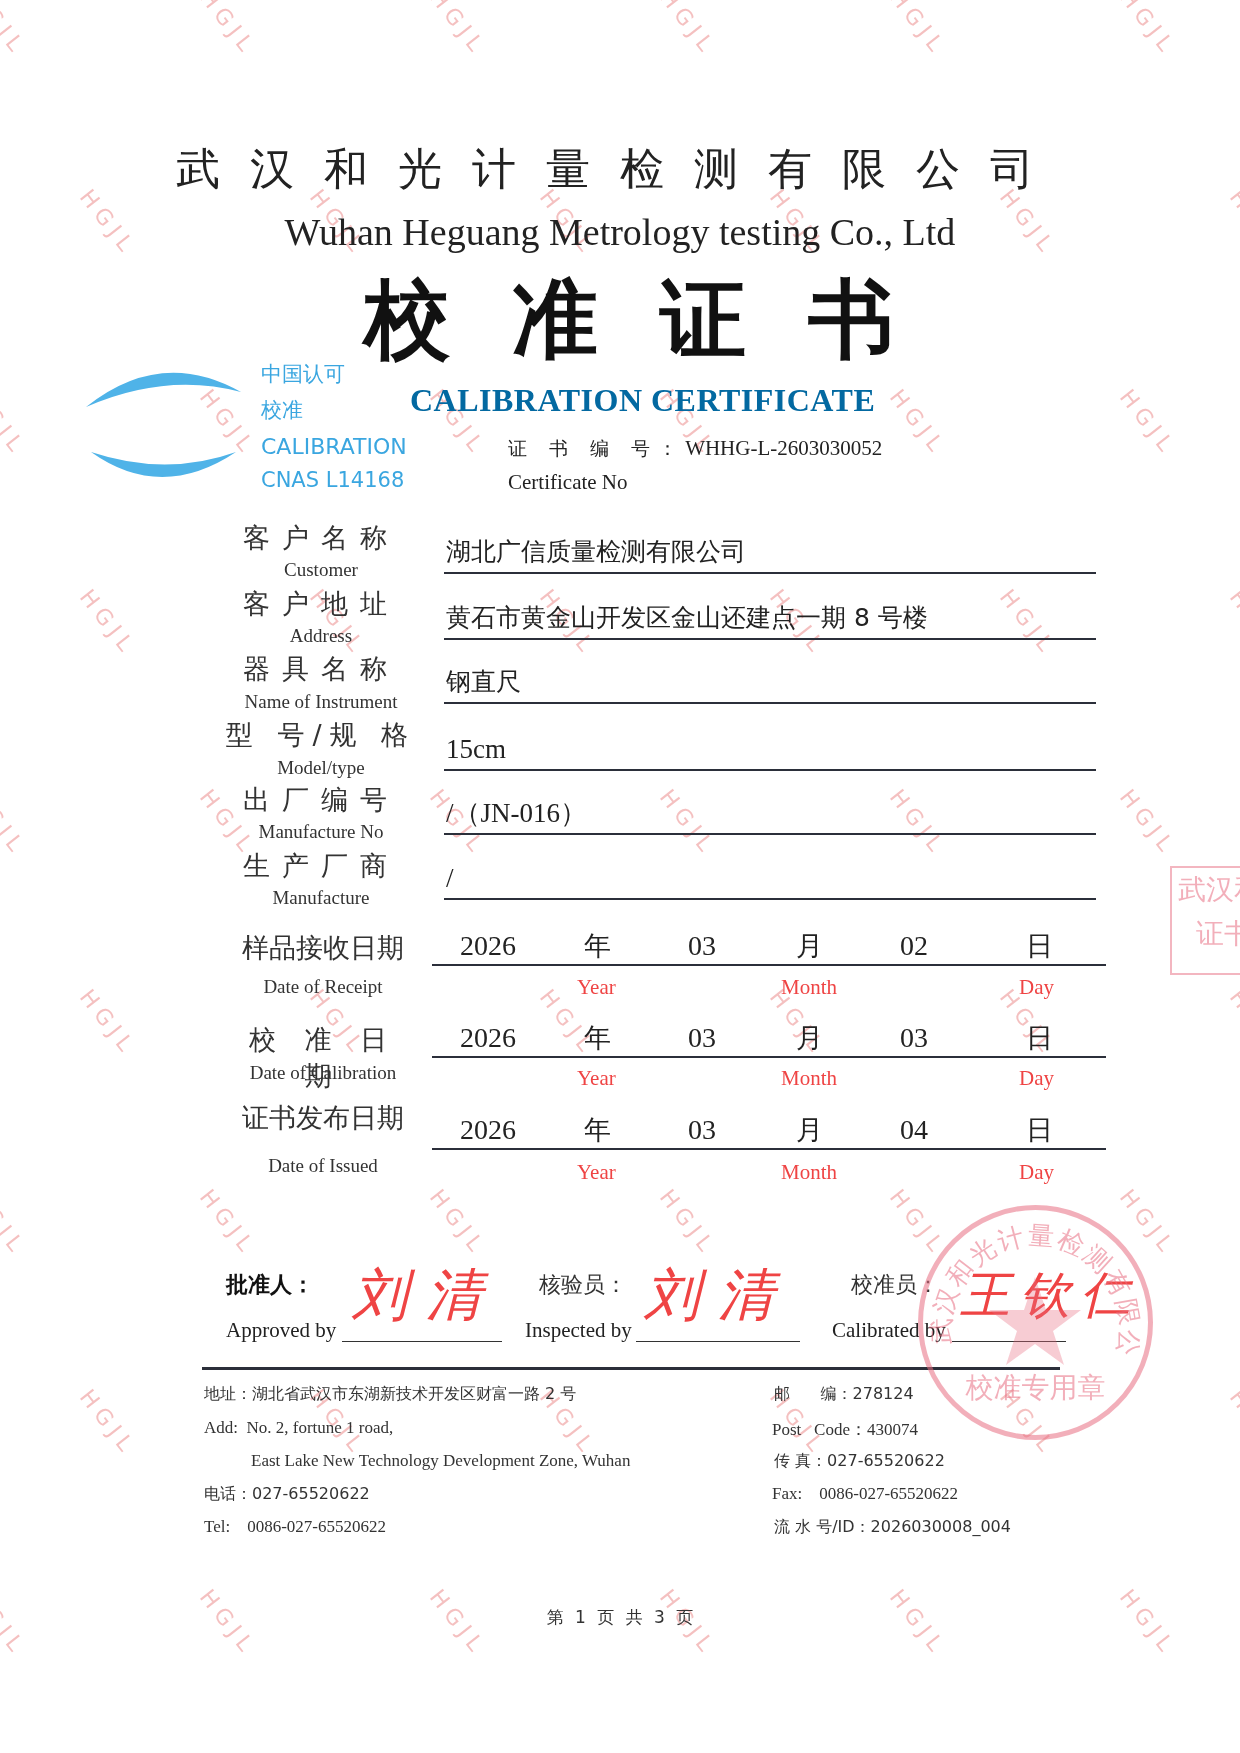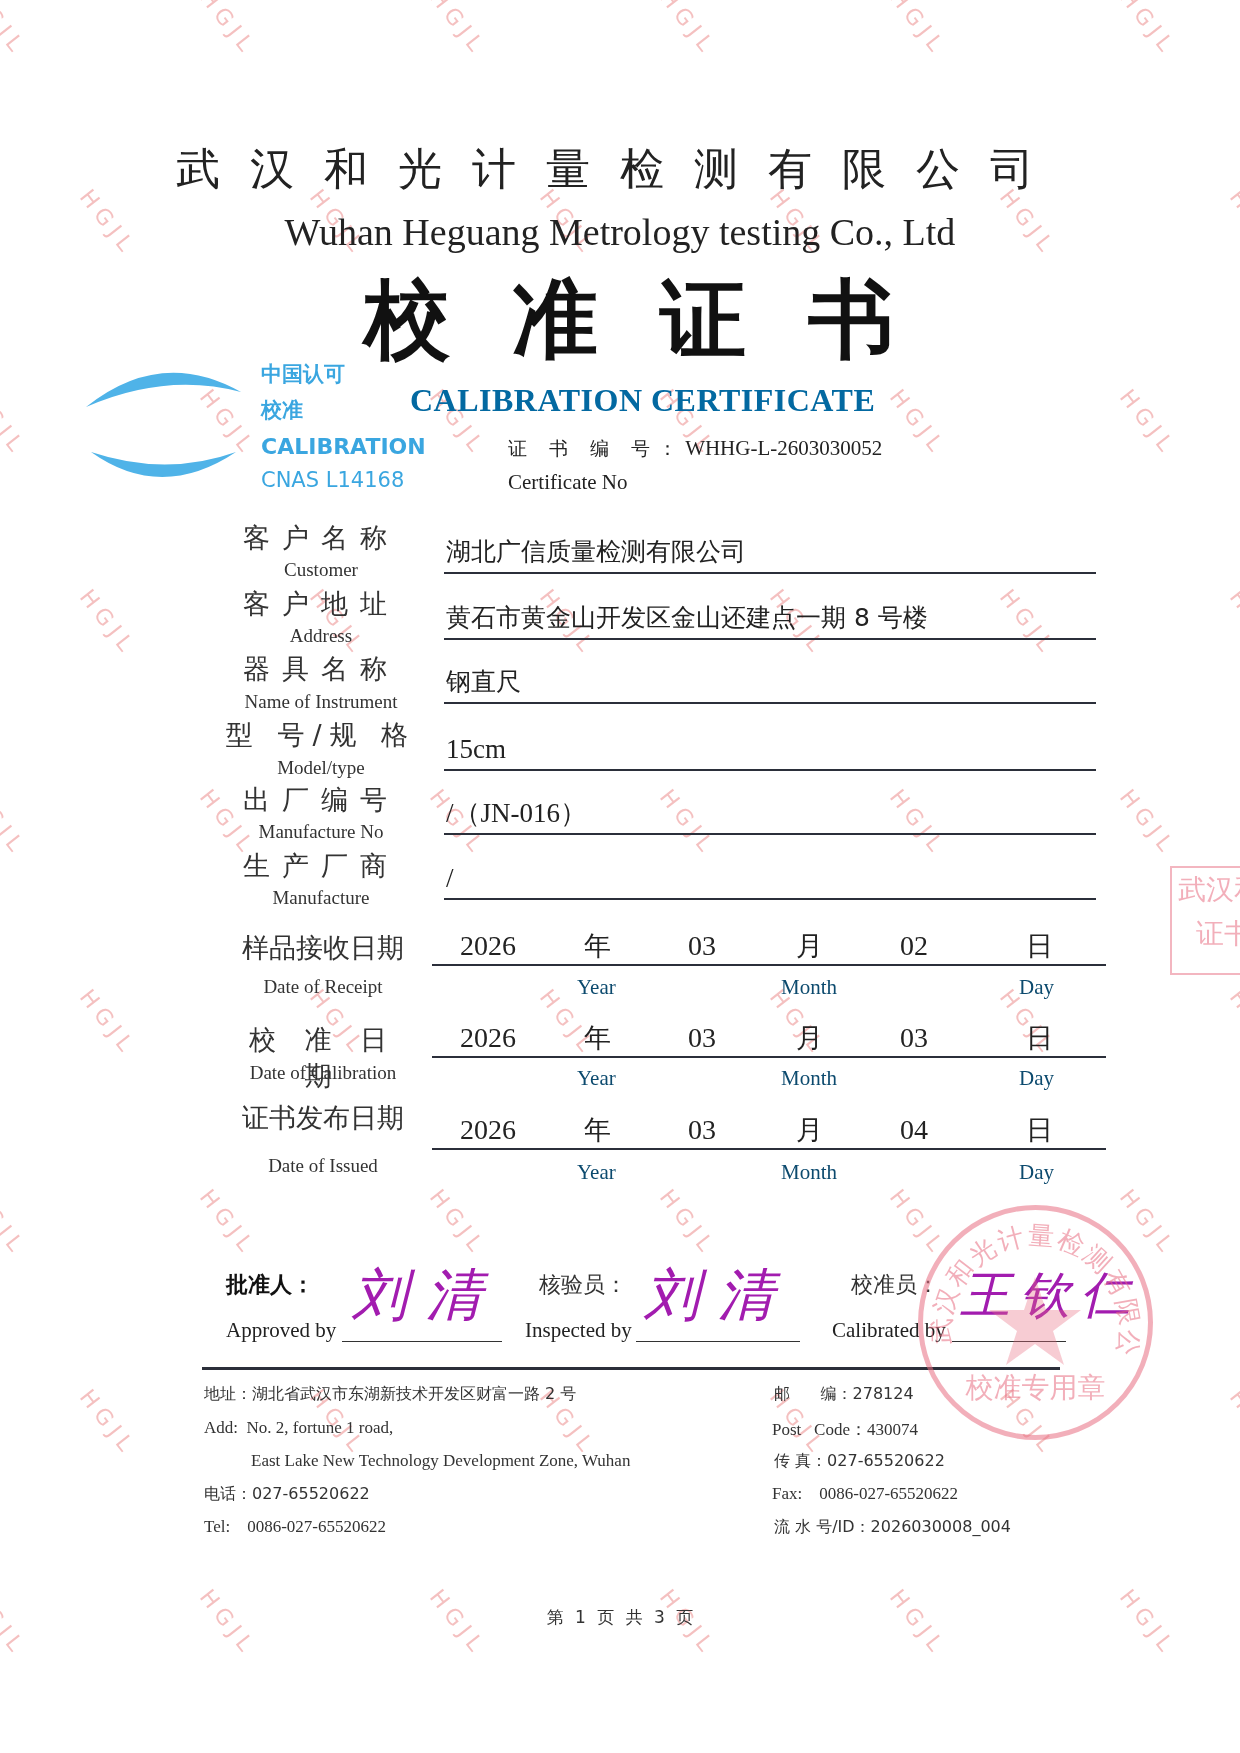--- a/index.html
+++ b/index.html
@@ -15,42 +15,42 @@
                 letter-spacing: 30px; font-family: "DejaVu Sans", sans-serif; font-weight: 300; color:#222; }
   .en-company { left: 0; width: 1240px; top: 210px; text-align: center; font-size: 38px; color:#222; }
   .cn-title { left: 0; width: 1240px; top: 262px; text-align: center; font-size: 86px;
               letter-spacing: 62px; font-family: "DejaVu Sans", sans-serif; font-weight: bold; color:#111; padding-left: 40px;}
   .en-title { left: 410px; top: 382px; font-size: 32px; font-weight: bold; color:#0369a1; letter-spacing: .5px; }
   .cert-no { left: 508px; top: 436px; font-size: 21px; color:#222; }
   .cert-no .lbl { letter-spacing: 8px; font-family: "DejaVu Sans", sans-serif; font-size: 19px; }
   .cert-no-en { left: 508px; top: 470px; font-size: 21px; color:#222; }
 
   .cnas { left: 66px; top: 352px; width: 340px; height: 145px; }
-  .cnas-text { color: #3aa6e0; font-family: "DejaVu Sans", sans-serif; font-weight: bold; }
+  .cnas-text { color: #3aa6e0; font-family: "DejaVu Sans", sans-serif; font-weight: normal; }
 
   .row-label-cn { position: absolute; width: 200px; text-align: center; font-size: 27px;
                   letter-spacing: 12px; font-family: "DejaVu Sans", sans-serif; color:#333; }
   .row-label-en { position: absolute; width: 200px; text-align: center; font-size: 19px; color:#333; }
   .field { position: absolute; left: 444px; width: 650px; border-bottom: 2px solid #2b2f3a;
            font-size: 27px; color:#222; padding-left: 2px; height: 40px; line-height: 40px; }
   .field.cn { font-family: "DejaVu Sans", sans-serif; font-size: 25px; }
 
   .date-label-cn { position: absolute; left: 228px; width: 190px; text-align: center; font-size: 27px;
                    font-family: "DejaVu Sans", sans-serif; color:#333; }
   .date-label-en { position: absolute; left: 228px; width: 190px; text-align: center; font-size: 19px; color:#333; }
   .date-line { position: absolute; left: 432px; width: 674px; border-bottom: 2px solid #2b2f3a; height: 38px; }
   .date-val { position: absolute; font-size: 28px; color:#222; top: 4px; }
   .date-unit { position: absolute; font-size: 27px; font-family: "DejaVu Sans", sans-serif; color:#222; top: 2px; }
-  .date-en { position: absolute; font-size: 21px; color:#0c4a6e; }
+  .date-en { position: absolute; font-size: 21px; color:#ef4444; }
 
   .sig-label-cn { position: absolute; font-size: 22px; font-family: "DejaVu Sans", sans-serif; color:#333; }
   .sig-label-cn.bold { font-weight: bold; color:#111; }
   .sig-label-en { position: absolute; font-size: 21px; color:#222; }
   .sig-line { position: absolute; border-bottom: 1.5px solid #333; height: 1px; }
-  .signature { position: absolute; font-family: "DejaVu Serif", serif; font-style: italic; font-size: 56px; color:#a21caf; letter-spacing: 18px; }
+  .signature { position: absolute; font-family: "DejaVu Serif", serif; font-style: italic; font-size: 56px; color:#ef4444; letter-spacing: 18px; }
 
   .footer-rule { left: 202px; top: 1367px; width: 858px; border-top: 3px solid #2b2f3a; }
   .foot { position: absolute; font-size: 17px; color:#333; }
   .foot .cn { font-family: "DejaVu Sans", sans-serif; font-size: 16px; }
   .page-no { left: 0; width: 1240px; top: 1606px; text-align: center; font-size: 17px;
              font-family: "DejaVu Sans", sans-serif; color:#333; word-spacing: 6px; }
 
   .stamp { position: absolute; left: 918px; top: 1205px; width: 225px; height: 225px; border-radius: 50%;
            border: 5px solid rgba(232, 110, 130, .55); z-index: 2; pointer-events: none; }
   .stamp-star { position: absolute; left: 62px; top: 62px; width: 100px; height: 100px; }

